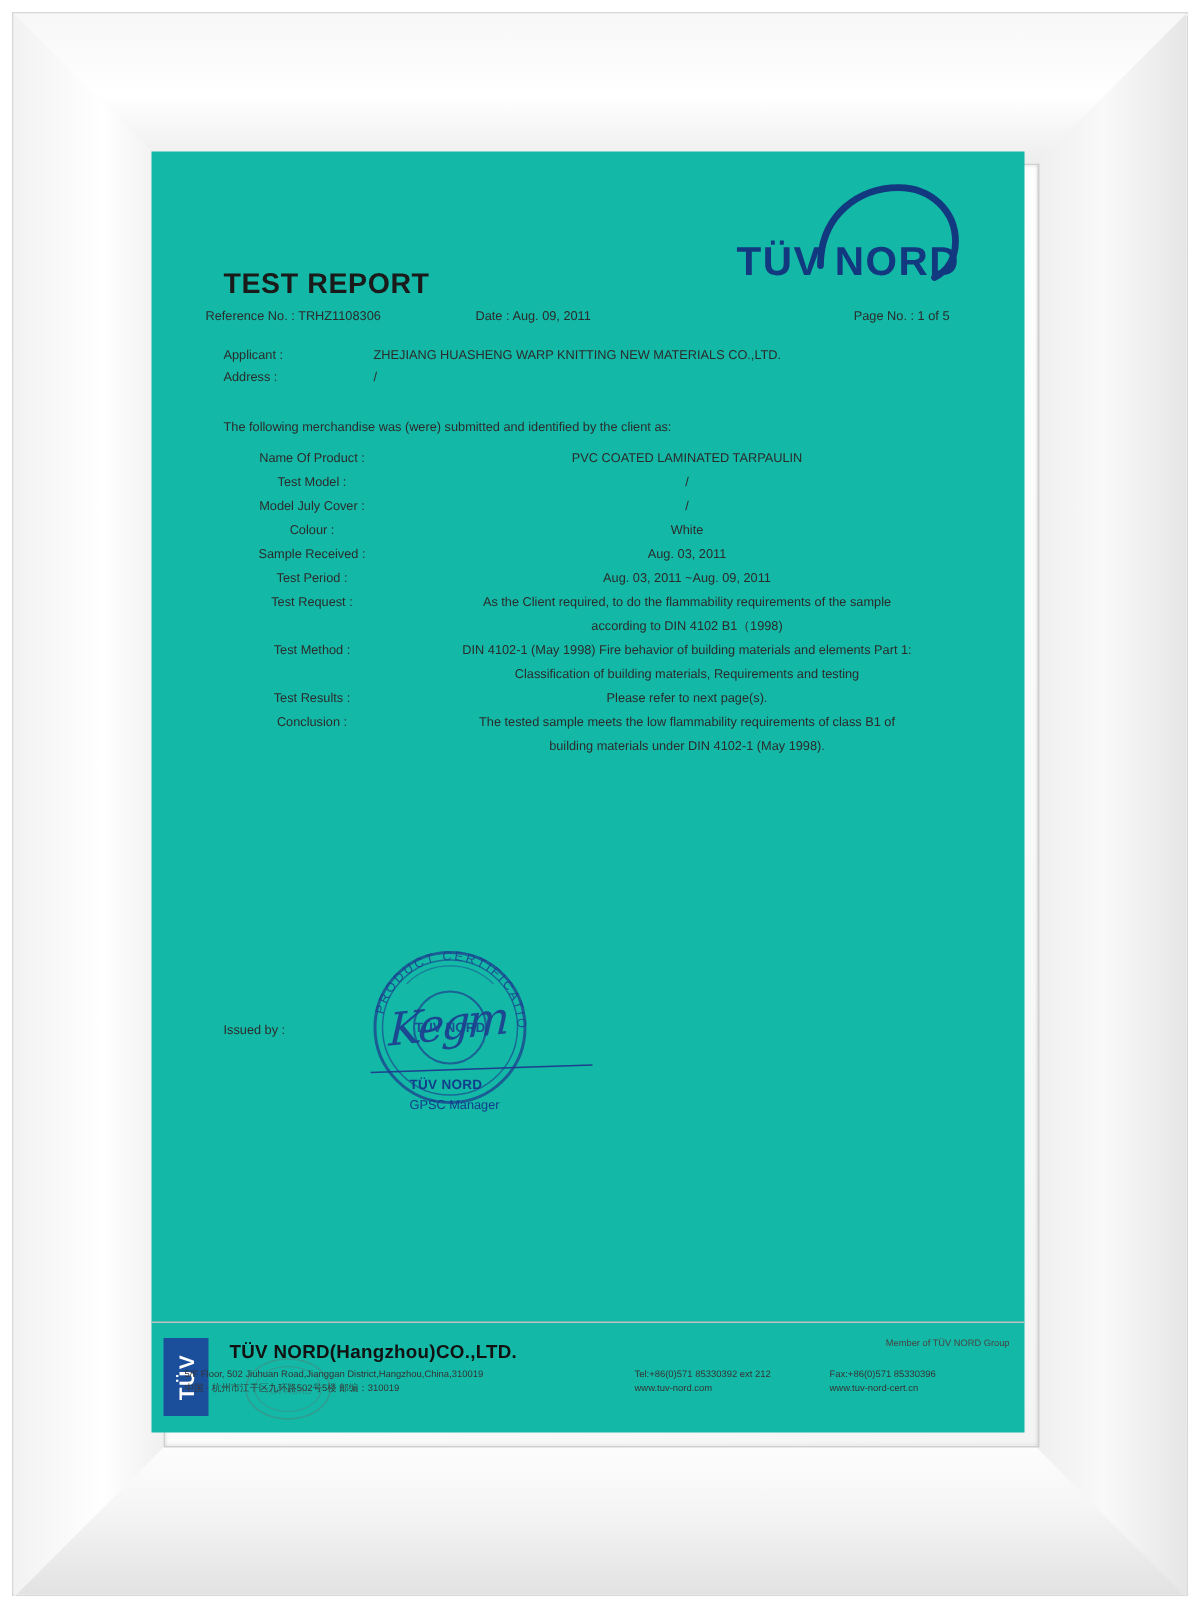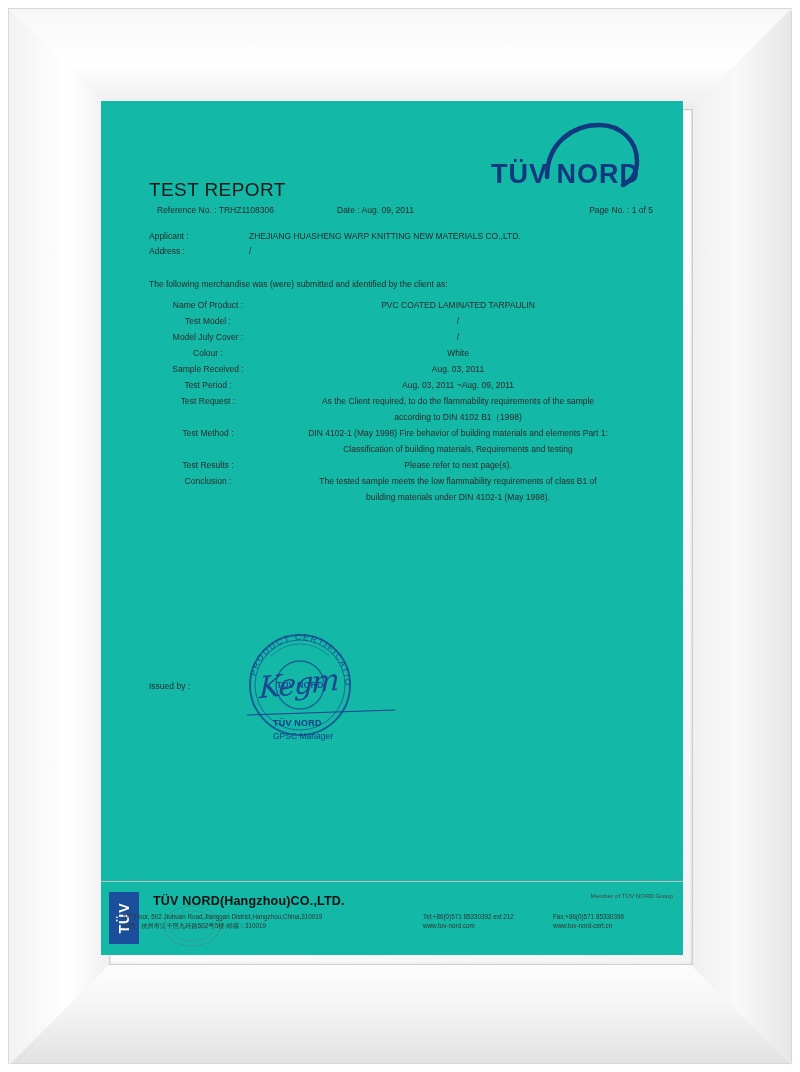--- a/index.html
+++ b/index.html
@@ -67,27 +67,27 @@
     right: 38px; top: 18px;
     width: 190px; height: 80px;
   }
   .tuv-logo svg { display: block; }
 
   
   .doc-title {
     position: absolute;
     left: 48px; top: 78px;
     font-size: 19px;
-    font-weight: normal;
+    font-weight: bold;
     letter-spacing: 0.4px;
     color: #1a1a1a;
   }
   .ref-row {
     position: absolute;
-    left: 56px; top: 104px;
+    left: 36px; top: 104px;
     width: 496px;
     font-size: 8.5px;
     color: #2b2b2b;
     display: flex;
   }
   .ref-row .col-ref { width: 180px; }
   .ref-row .col-date { width: 180px; }
   .ref-row .col-page { flex: 1; text-align: right; }
 
   

